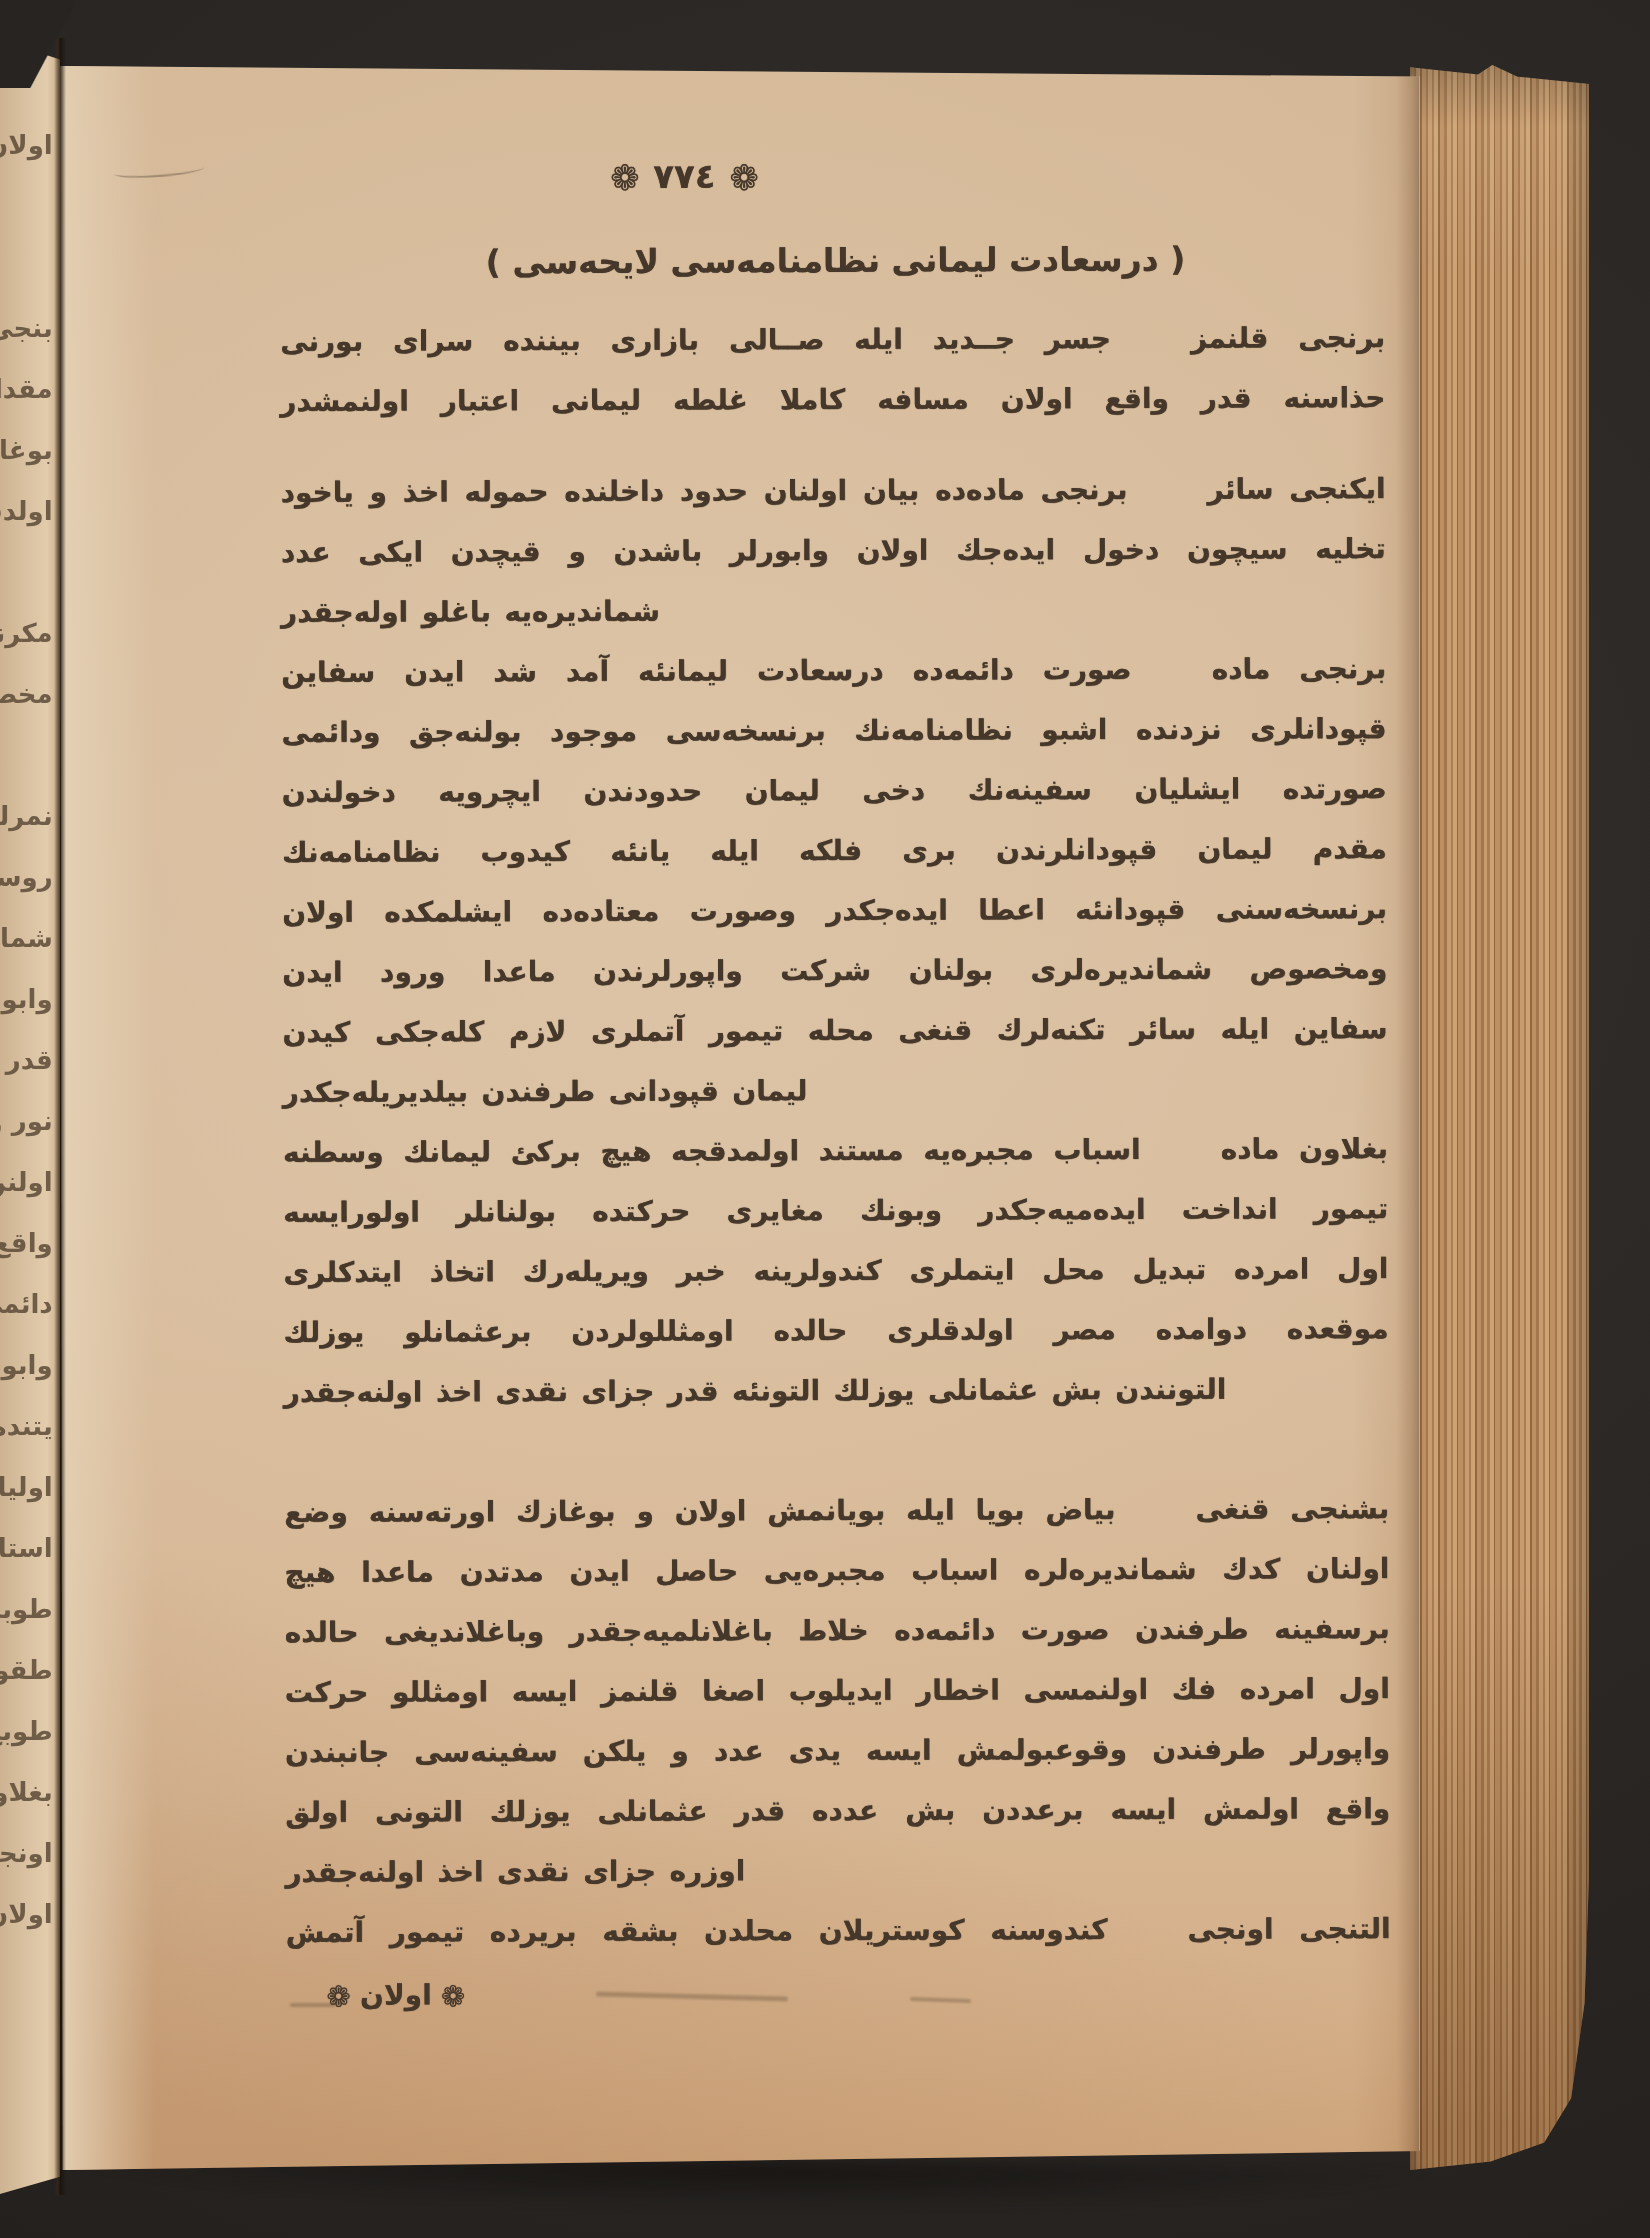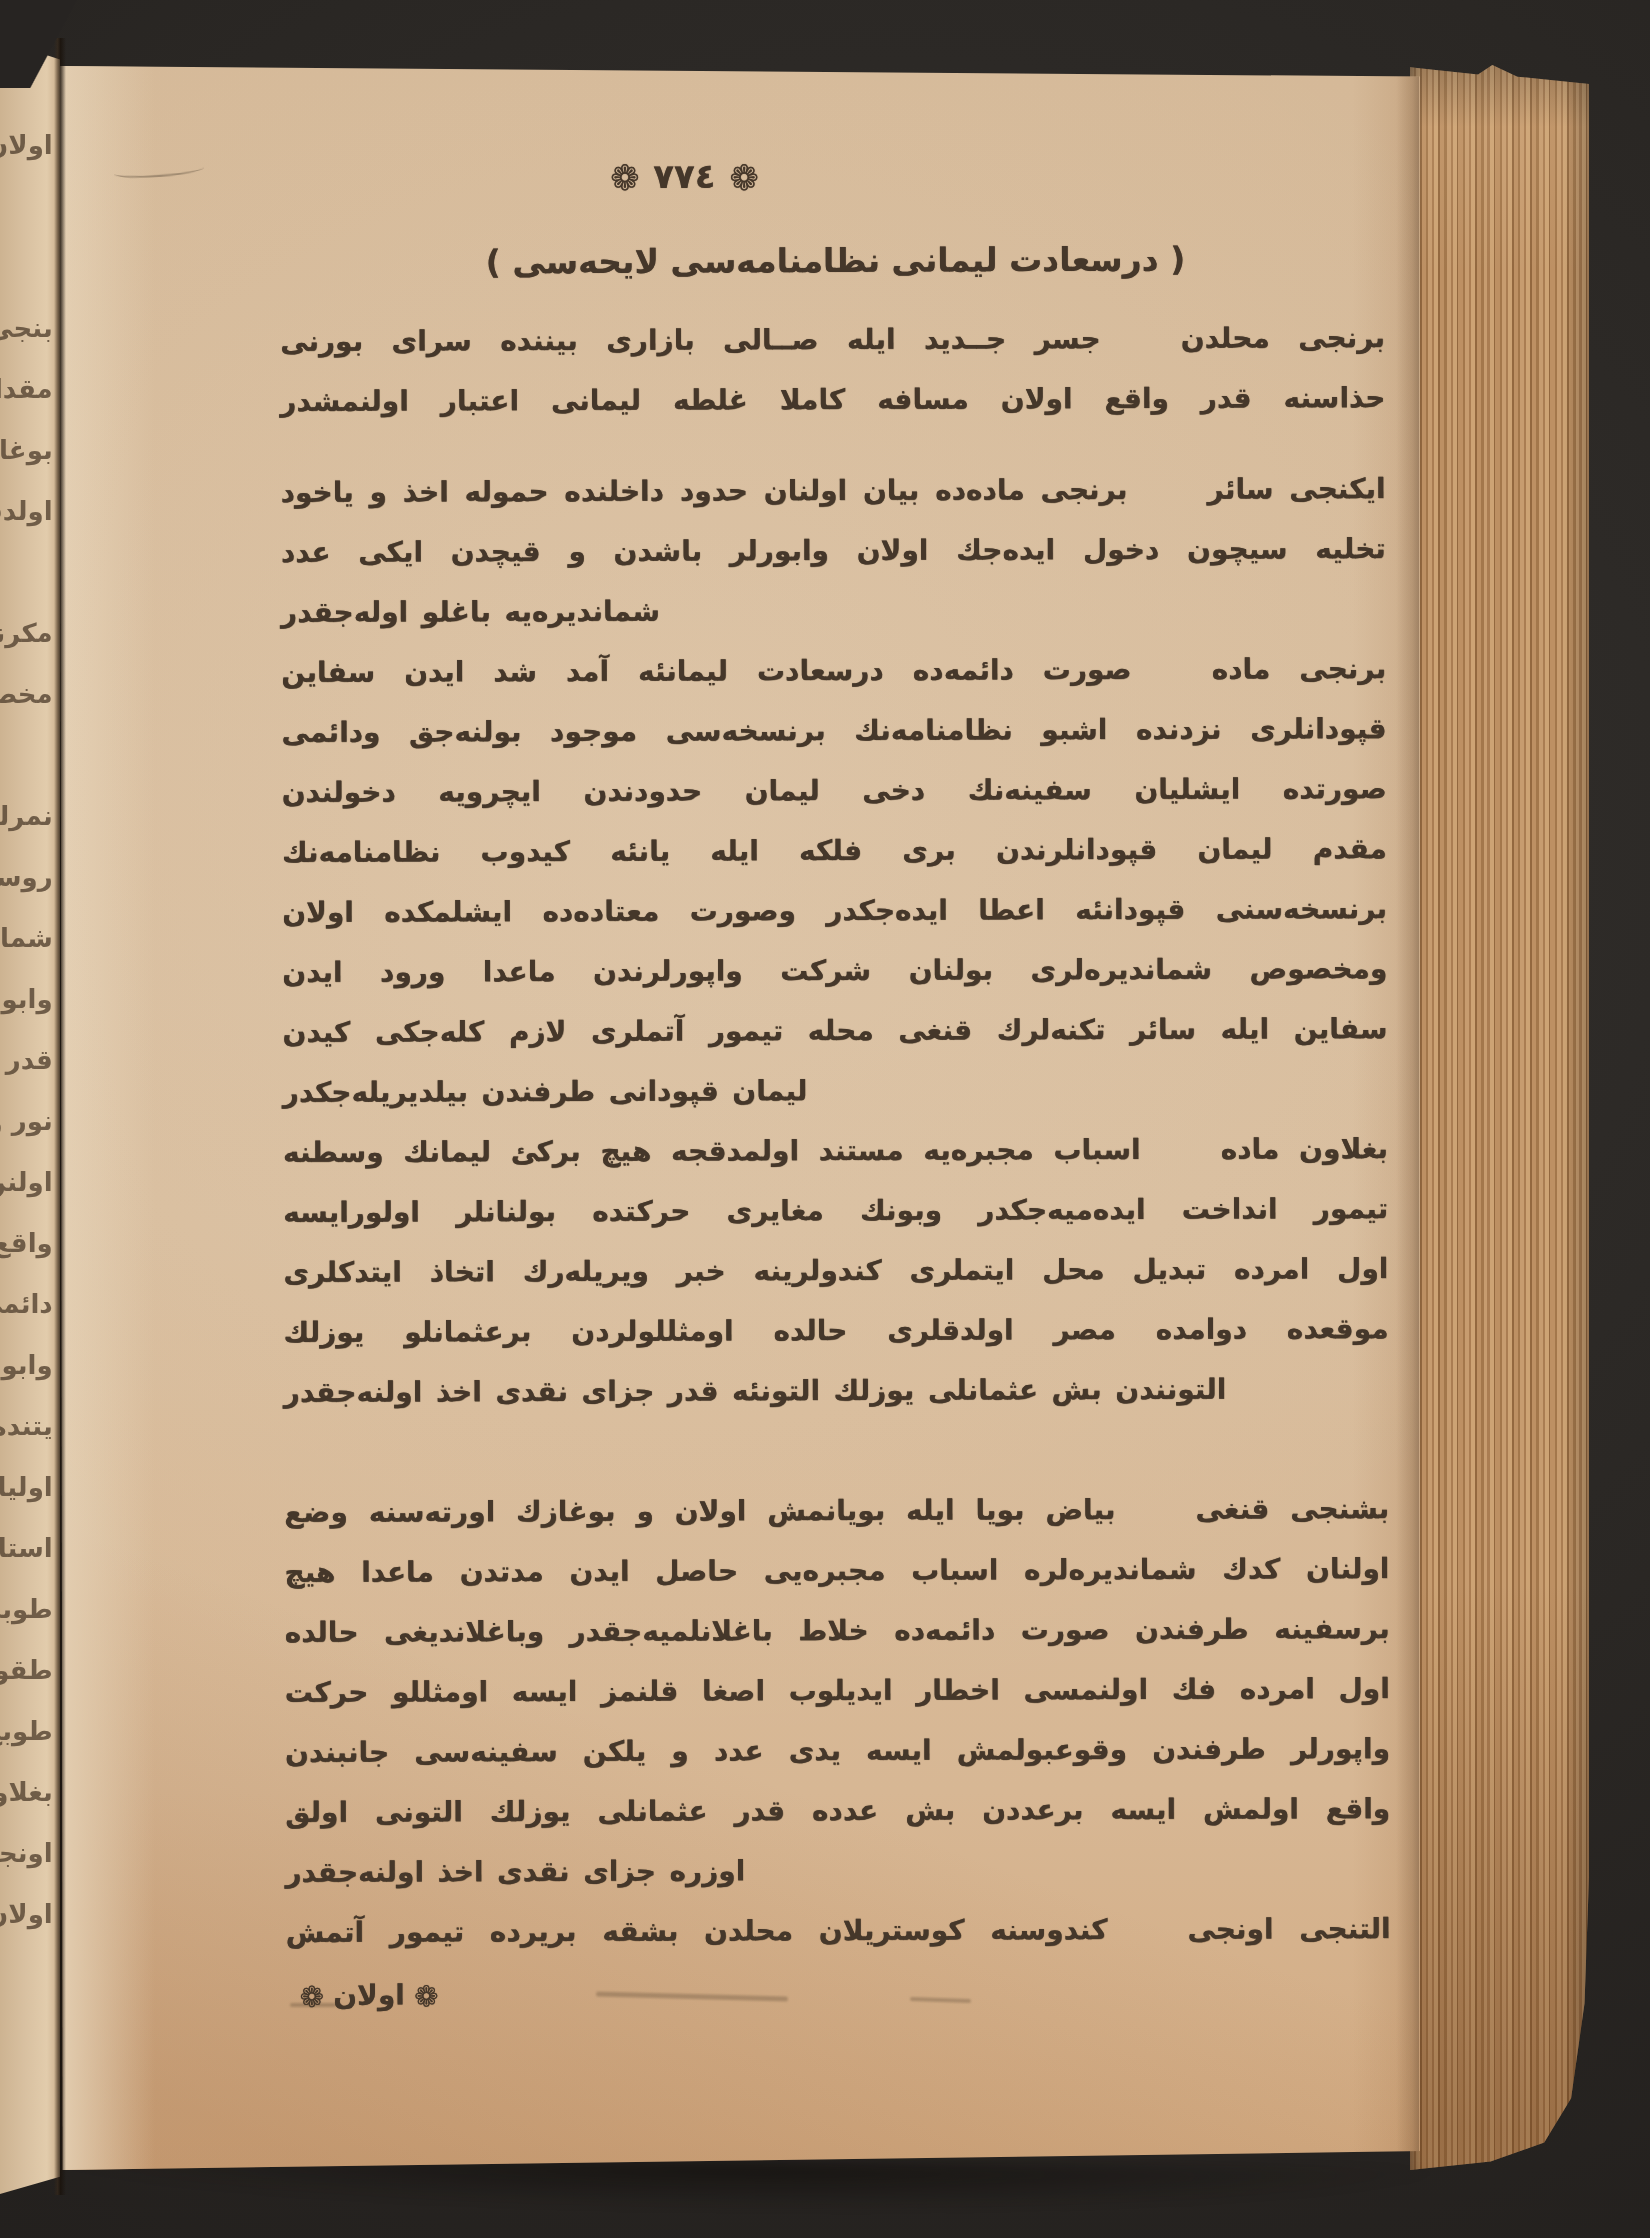--- a/index.html
+++ b/index.html
@@ -68,21 +68,21 @@
     white-space:nowrap;word-spacing:3.8px;
     text-shadow:0 0 0.8px rgba(70,55,40,.7), 0.4px 0.4px 0 rgba(60,45,30,.35);
   }
   .line.end{text-align:left;text-align-last:left;}
   .gap{display:inline-block;width:80px;}
   .art-1{margin-top:31px;}
   .art-4{margin-top:60px;}
   .catch{
     height:60px;line-height:60px;width:184px;
     margin-right:auto;margin-left:4.6px;margin-top:1.5px;
-    text-align:left;font-size:28px;font-weight:bold;direction:rtl;
+    text-align:right;font-size:28px;font-weight:bold;direction:rtl;
     text-shadow:0 0 0.8px rgba(70,55,40,.8);
     white-space:nowrap;
   }
   
   .pencil{
     position:absolute;left:54px;top:98px;width:90px;height:10.7px;
     border-bottom:2.3px solid rgba(95,80,62,.45);
     border-radius:0 0 60% 40%;
     transform:rotate(-3deg);filter:blur(0.5px);
   }
@@ -135,21 +135,21 @@
     <div class="pagenum">
       <span class="orn">❁</span><span>٧٧٤</span><span class="orn">❁</span>
     </div>
 
     <div class="pencil"></div>
 
     <div class="header">( درسعادت ليمانى نظامنامه‌سى لايحه‌سى )</div>
 
     <div class="text">
         <div class="art art-0">
-          <div class="line"><span>برنجى محلدن</span><span class="gap"></span><span>جسر جــديد ايله صــالى بازارى بيننده سراى بورنى</span></div>
+          <div class="line"><span>برنجى قلنمز</span><span class="gap"></span><span>جسر جــديد ايله صــالى بازارى بيننده سراى بورنى</span></div>
           <div class="line">حذاسنه قدر واقع اولان مسافه كاملا غلطه ليمانى اعتبار اولنمشدر</div>
         </div>
         <div class="art art-1">
           <div class="line"><span>ايكنجى سائر</span><span class="gap"></span><span>برنجى ماده‌ده بيان اولنان حدود داخلنده حموله اخذ و ياخود</span></div>
           <div class="line">تخليه سيچون دخول ايده‌جك اولان وابورلر باشدن و قيچدن ايكى عدد</div>
           <div class="line end">شمانديره‌يه باغلو اوله‌جقدر</div>
         </div>
         <div class="art art-2">
           <div class="line"><span>برنجى ماده</span><span class="gap"></span><span>صورت دائمه‌ده درسعادت ليمانئه آمد شد ايدن سفاين</span></div>
           <div class="line">قپودانلرى نزدنده اشبو نظامنامه‌نك برنسخه‌سى موجود بولنه‌جق ودائمى</div>

